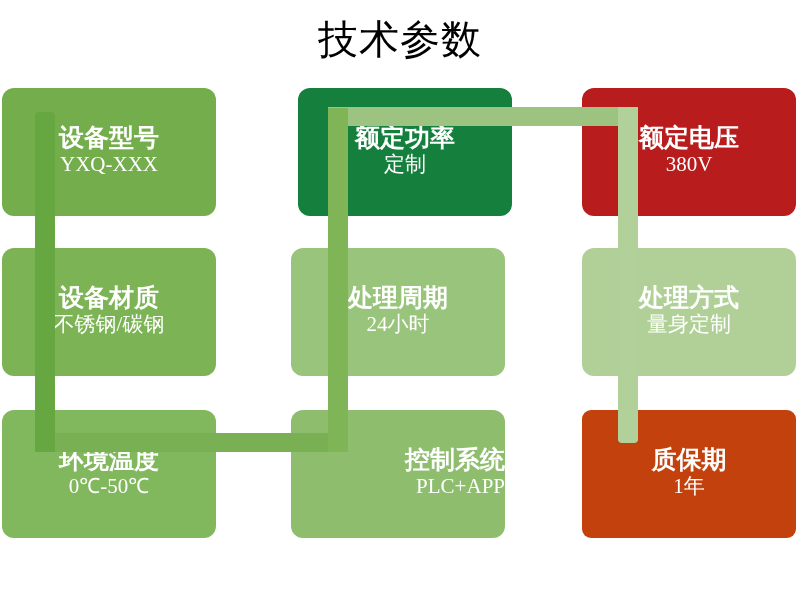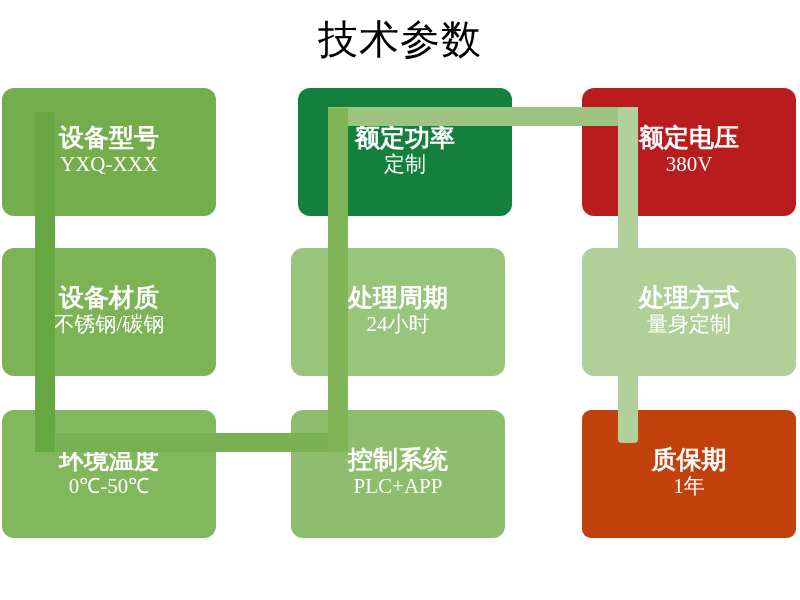--- a/index.html
+++ b/index.html
@@ -76,21 +76,21 @@
   </div>
   <div class="node r1 c2" style="background: rgb(176, 208, 151);">
     <div class="lbl">处理方式</div>
     <div class="val">量身定制</div>
   </div>
 
   <div class="node r2 c0" style="background: rgb(129, 183, 93);">
     <div class="lbl">环境温度</div>
     <div class="val">0℃-50℃</div>
   </div>
-  <div class="node r2 c1" style="background: rgb(142, 189, 109);">
+  <div class="node r2 c1" style="background: rgb(142, 189, 109); align-items: flex-end;">
     <div class="lbl">控制系统</div>
     <div class="val">PLC+APP</div>
   </div>
   <div class="node r2 c2" style="background: #c2410c; border-radius: 9px;">
     <div class="lbl">质保期</div>
     <div class="val">1年</div>
   </div>
 
 </div>
 

